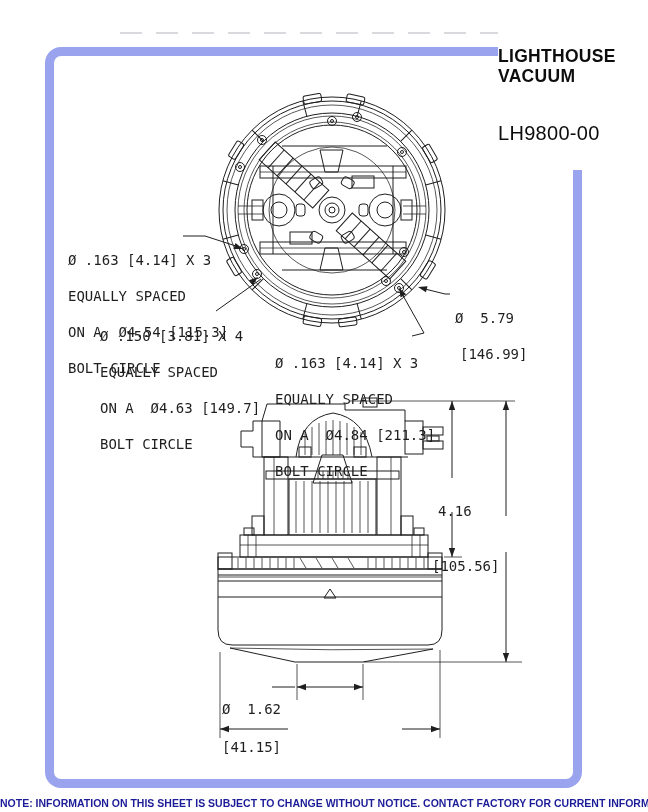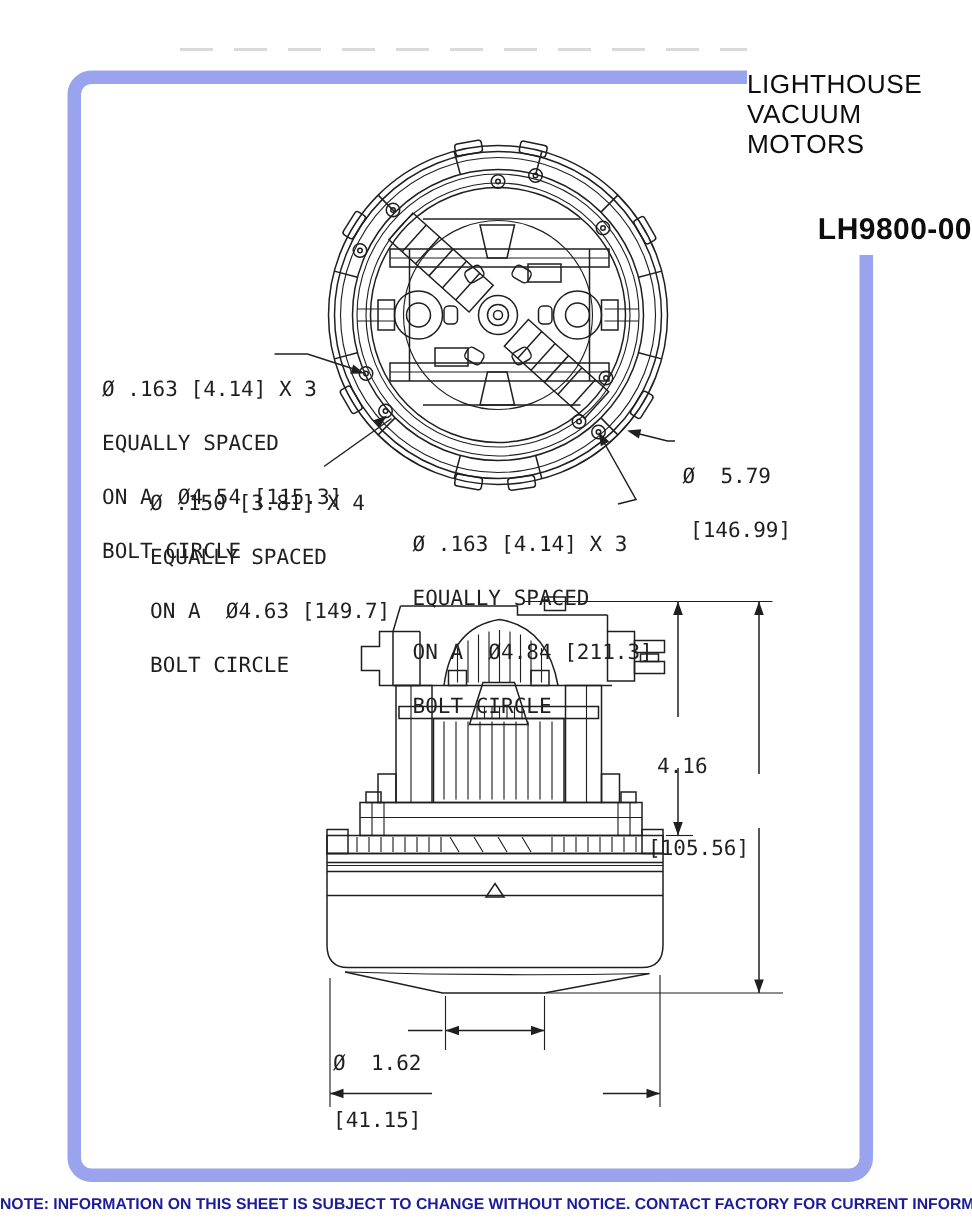--- a/index.html
+++ b/index.html
@@ -1,23 +1,23 @@
 <!DOCTYPE html>
 <html style="--frame-color: #9aa4ee; --ink-color: #1f1f1f; --note-color: #1c1c99;"><head>
 <meta charset="utf-8">
 <style>
   html,body { margin:0; padding:0; background:#fff; }
   .page { position:relative; width:648px; height:812px; background:#fff; overflow:hidden;
           font-family:"Liberation Sans", sans-serif; }
   .frame { position:absolute; left:45px; top:47px; width:537px; height:741px;
            border:9px solid var(--frame-color,#9aa4ee); border-radius:16px; box-sizing:border-box; }
   .titleblock { position:absolute; left:498px; top:28px; width:150px; height:142px; background:#fff; }
-  .brand { font-weight:normal; font-size:17.5px; line-height:20px; letter-spacing:.3px;
+  .brand { font-weight:bold; font-size:17.5px; line-height:20px; letter-spacing:.3px;
            color:#0d0d0d; padding-top:18px; }
-  .model { font-weight:bold; font-size:20px; color:#0d0d0d; margin-top:36px; letter-spacing:.3px;text-align:right; }
+  .model { font-weight:normal; font-size:20px; color:#0d0d0d; margin-top:36px; letter-spacing:.3px; }
   .note  { position:absolute; left:0; top:797px; width:100%; text-align:center; font-weight:bold;
            font-size:10.5px; color:var(--note-color,#1c1c99); white-space:nowrap; }
   .cad   { position:absolute; font-family:"DejaVu Sans Mono", monospace; font-size:14px;
            line-height:12px; color:var(--ink-color,#1f1f1f); white-space:pre; }
   svg.art { position:absolute; left:0; top:0; }
   svg.art * { stroke:var(--ink-color,#1f1f1f); fill:none; stroke-width:1; }
   svg.art .thin  { stroke-width:.75; }
   svg.art .ah    { fill:var(--ink-color,#1f1f1f); stroke:none; }
   svg.art .ghost { stroke:#d9d9de; stroke-dasharray:22 14; stroke-width:2; }
 </style>
@@ -279,20 +279,19 @@
   <div class="cad" style="left:222px;top:679px">
     <div>Ø  1.62</div>
     <div style="margin-top:2px">[41.15]</div>
   </div>
 
 
   <div class="titleblock">
     <div class="brand">
       <div>LIGHTHOUSE</div>
       <div>VACUUM</div>
-      <div>MOTORS</div>
     </div>
     <div class="model">LH9800-00</div>
   </div>
 
   <div class="note">NOTE: INFORMATION ON THIS SHEET IS SUBJECT TO CHANGE WITHOUT NOTICE. CONTACT FACTORY FOR CURRENT INFORMATION</div>
 
 </div>
 
 </body></html>

